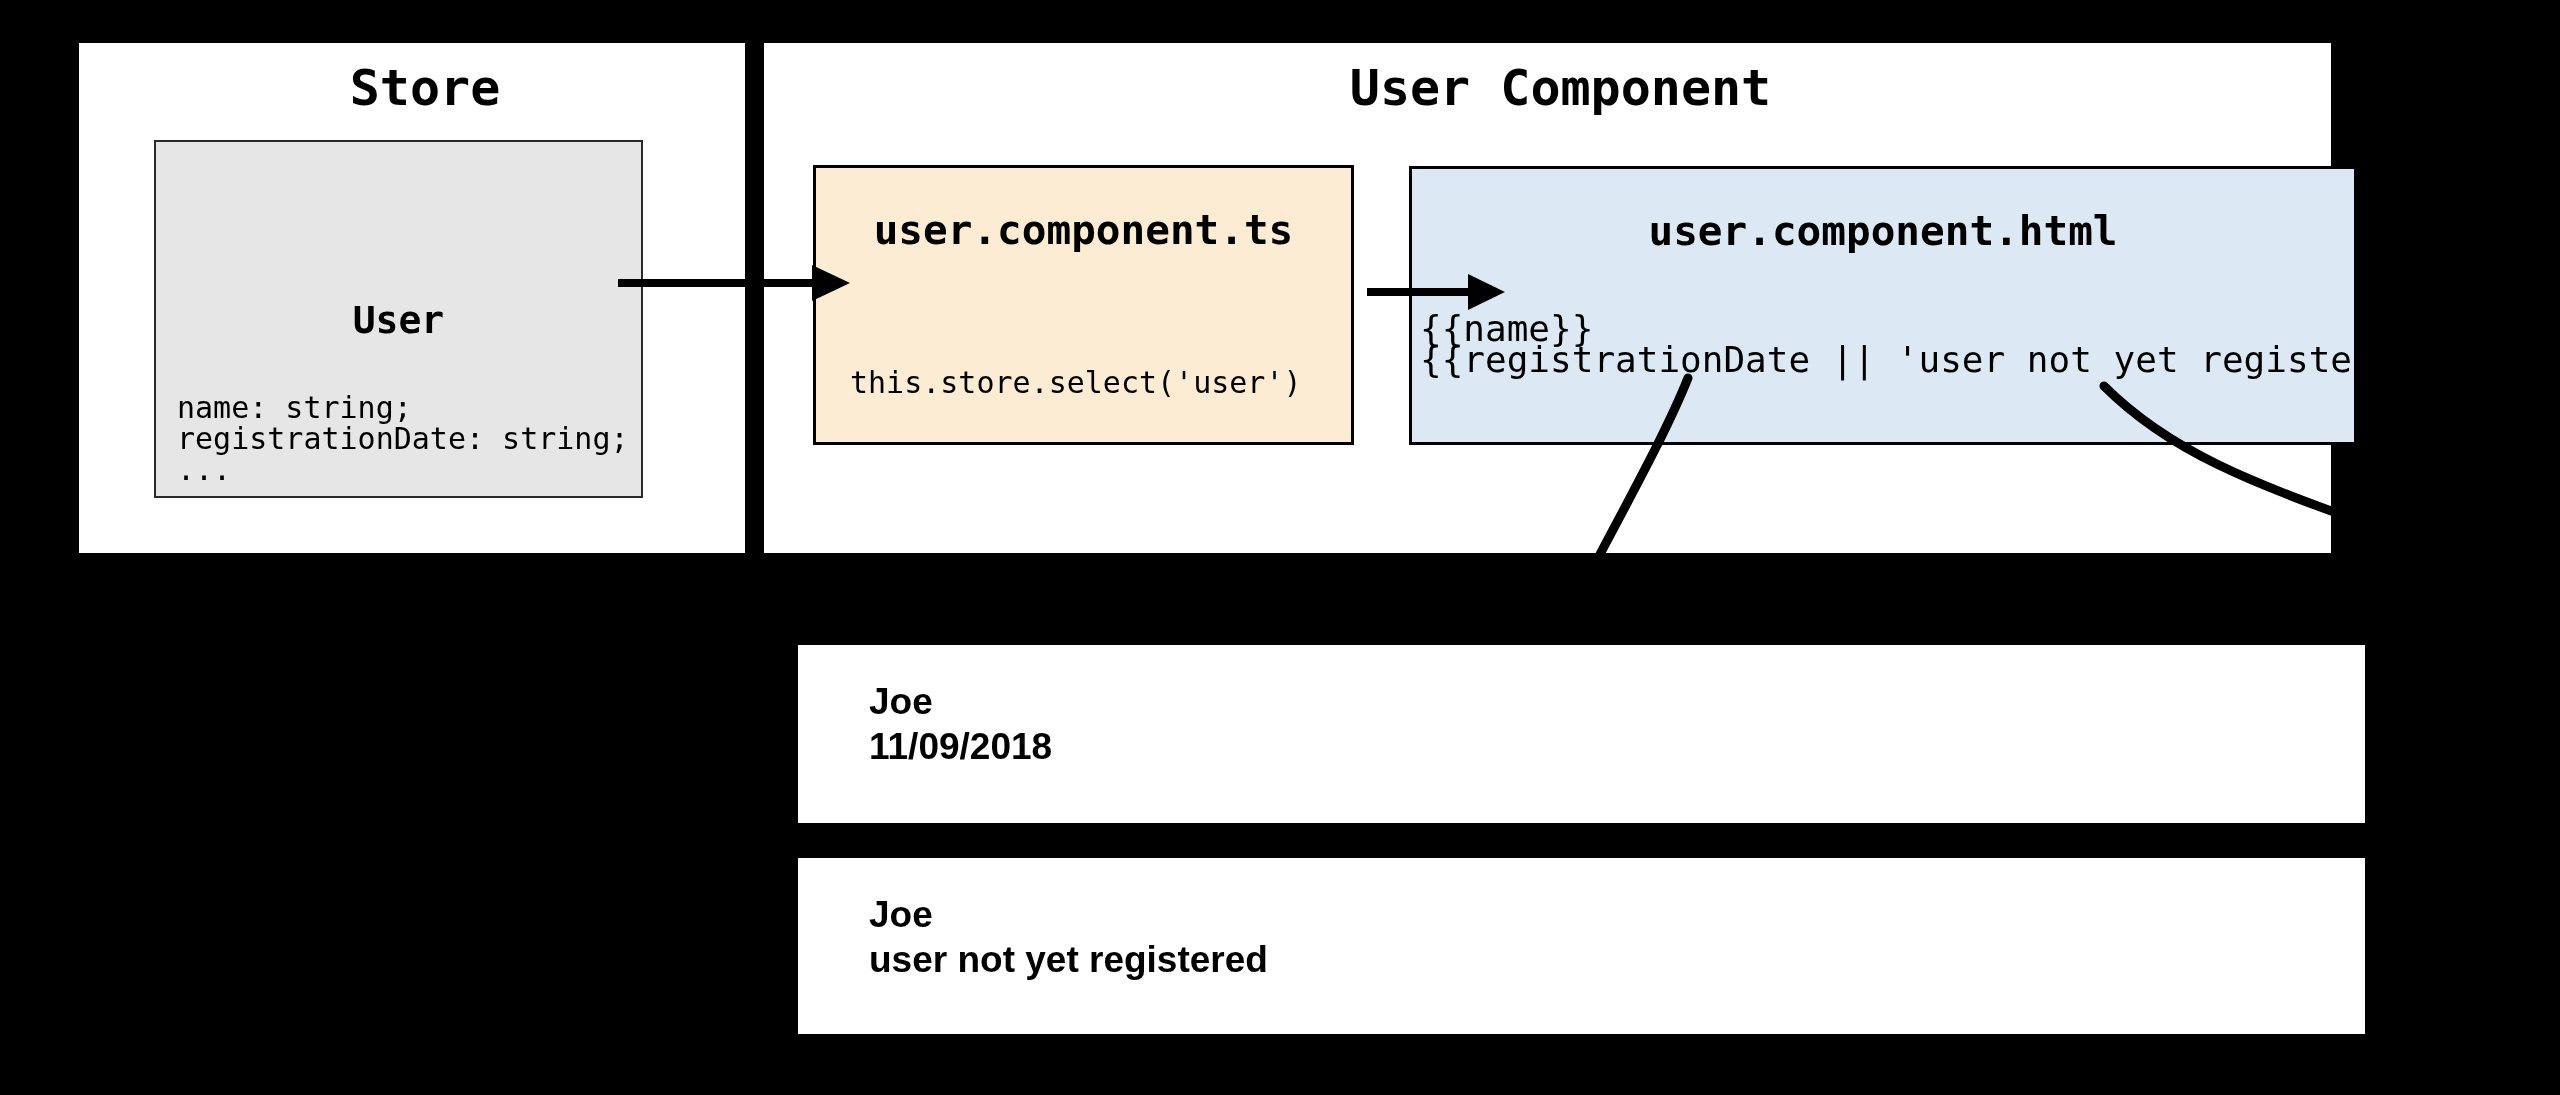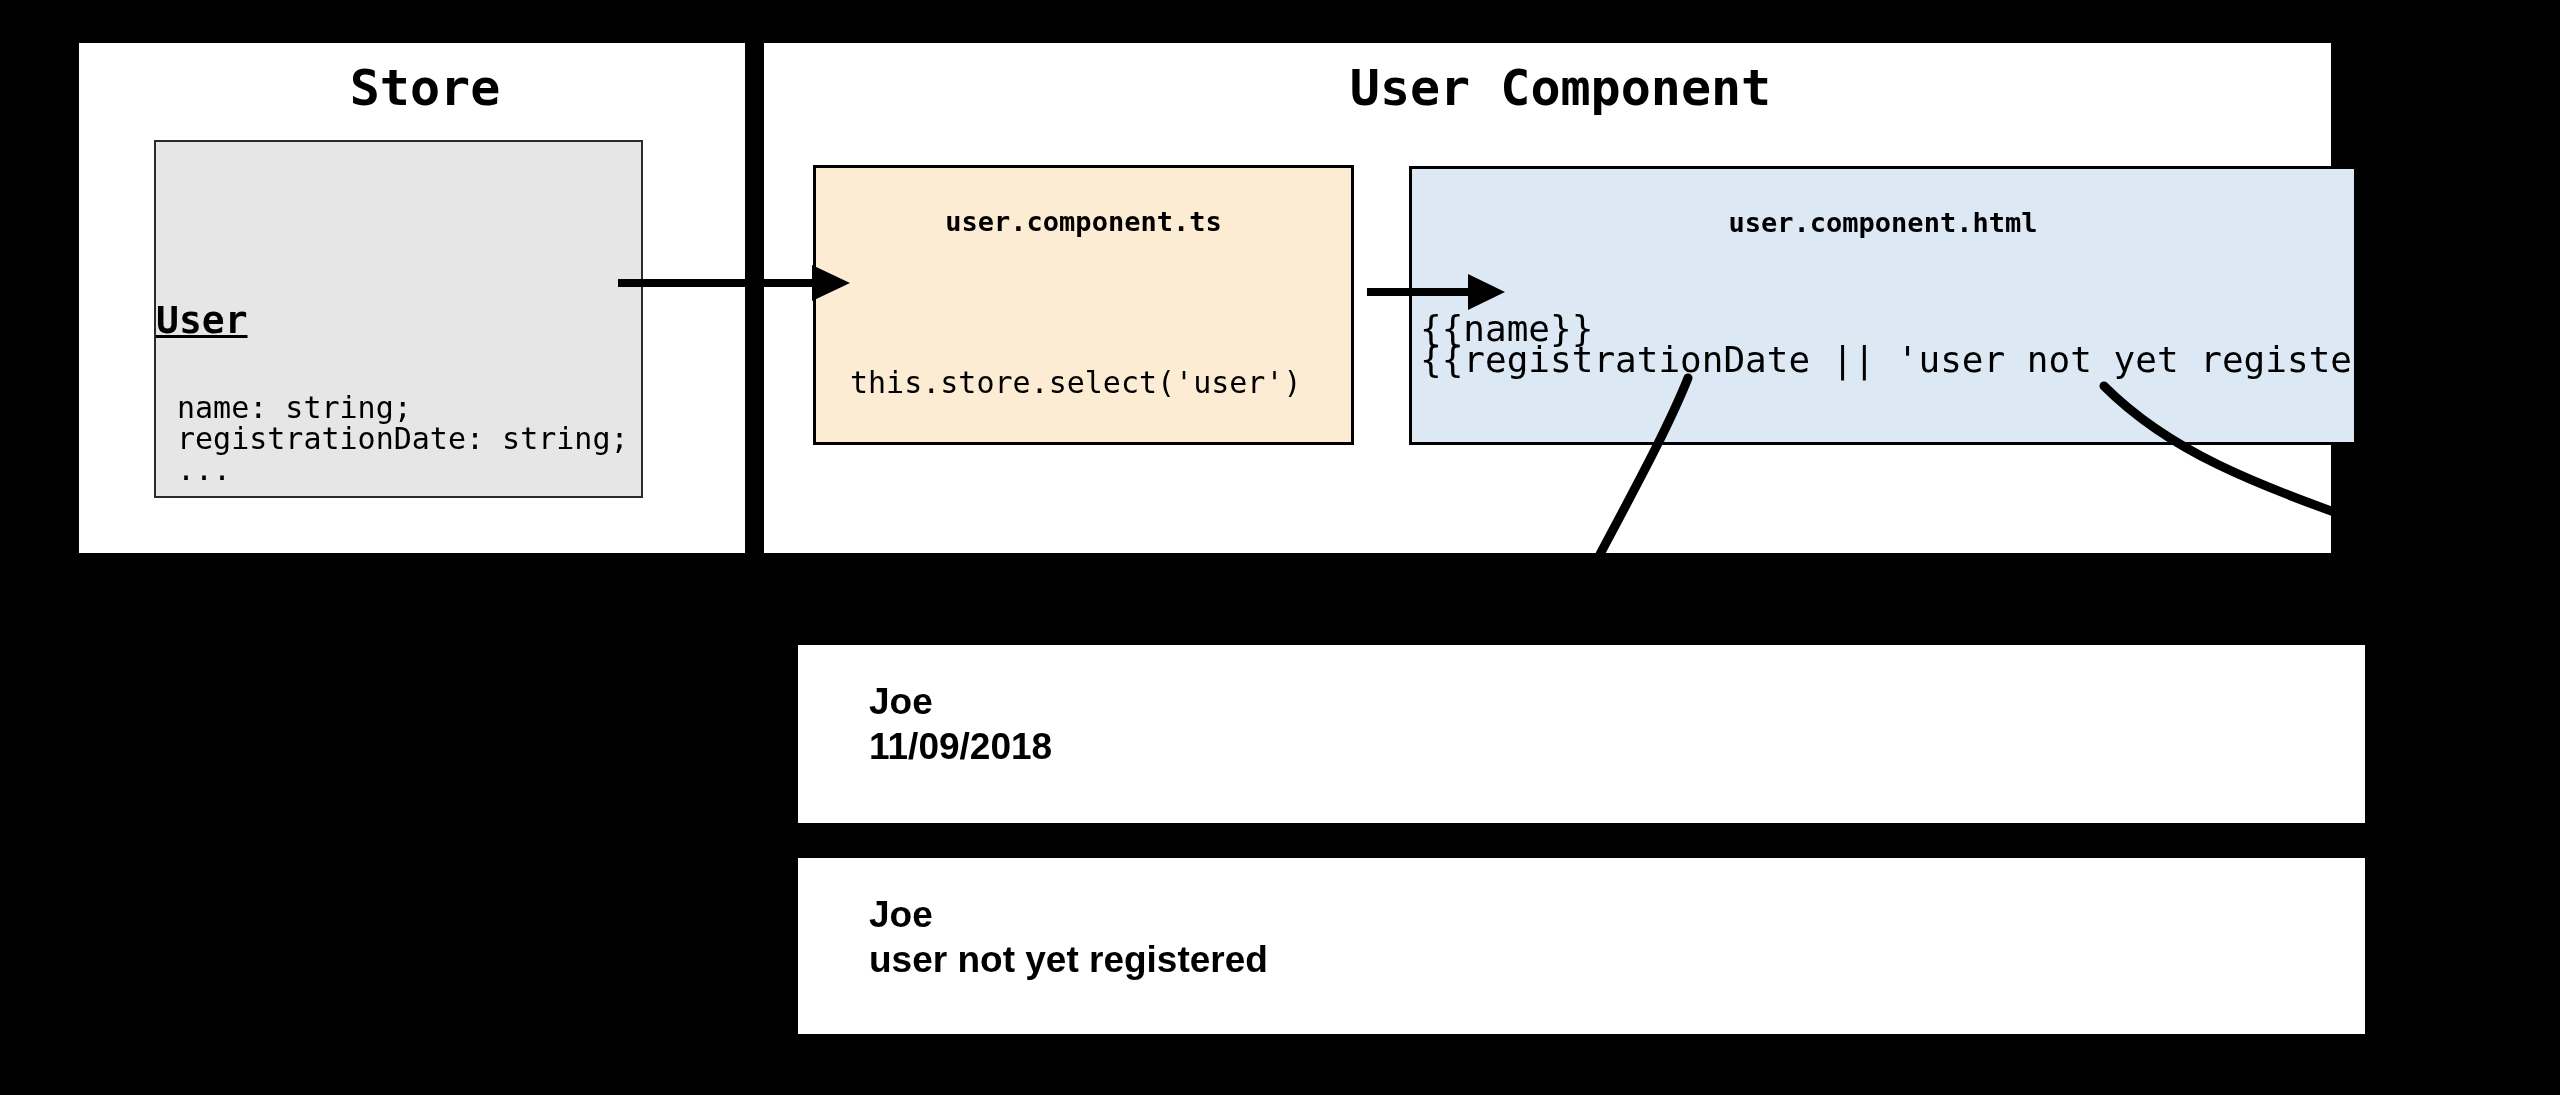--- a/index.html
+++ b/index.html
@@ -10,29 +10,29 @@
   html,body{width:2560px;height:1095px;}
   body{background:var(--background);position:relative;overflow:hidden;
        font-family:"DejaVu Sans Mono",monospace;color:var(--ink);}
   .panel{position:absolute;background:var(--panel);}
   #store-panel{left:79px;top:43px;width:666px;height:510px;}
   #component-panel{left:764px;top:43px;width:1567px;height:510px;}
   .panel-title{position:absolute;top:16px;left:0;width:100%;text-align:center;
                font-weight:700;font-size:50px;line-height:58px;padding-left:26px;}
   .model-box{position:absolute;left:75px;top:97px;width:489px;height:358px;
              background:var(--model-fill);border:2px solid var(--model-border);}
-  .model-title{position:absolute;top:156px;left:0;width:100%;text-align:left;
-               font-weight:700;font-size:38px;text-decoration:underline;}
+  .model-title{position:absolute;top:156px;left:0;width:100%;text-align:center;
+               font-weight:700;font-size:38px;}
   .model-props{position:absolute;left:21px;top:250px;font-size:30px;line-height:31px;
                white-space:pre;}
   .code-box{position:absolute;border:3px solid var(--ink);}
   #ts-box{left:49px;top:122px;width:541px;height:280px;background:var(--ts-fill);}
   #html-box{left:645px;top:123px;width:948px;height:279px;background:var(--html-fill);}
   .box-title{position:absolute;top:38px;left:0;width:100%;text-align:center;
-             font-weight:700;font-size:27px;}
+             font-weight:700;font-size:41px;}
   #ts-code{position:absolute;left:34px;top:166px;font-size:30px;white-space:pre;margin-top:31px;}
   #html-code{position:absolute;left:8px;top:144px;font-size:36px;line-height:31px;white-space:pre;}
   .output-box{position:absolute;left:798px;width:1567px;background:var(--panel);}
   #output-1{top:645px;height:178px;}
   #output-2{top:858px;height:176px;}
   .output-text{padding:34px 0 0 71px;font-family:"Liberation Sans",sans-serif;
                font-weight:700;font-size:37px;line-height:45px;}
   #connector-overlay{position:absolute;left:0;top:0;width:2560px;height:1095px;
                      pointer-events:none;z-index:5;}
 </style>

